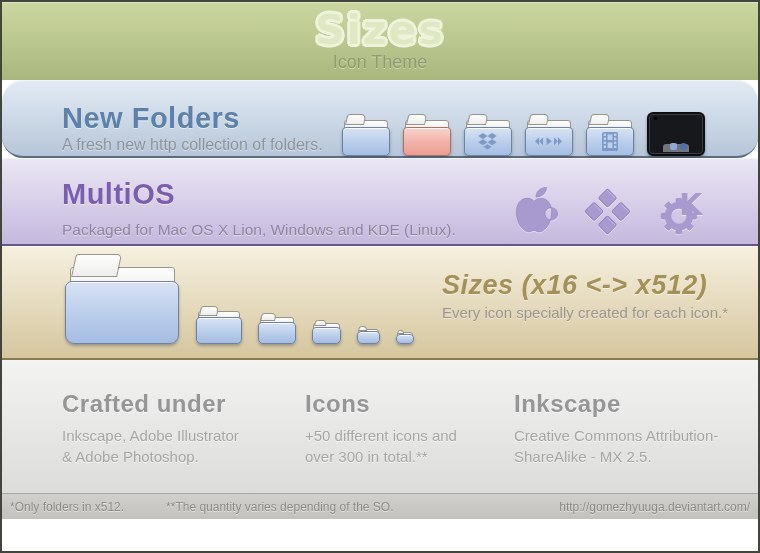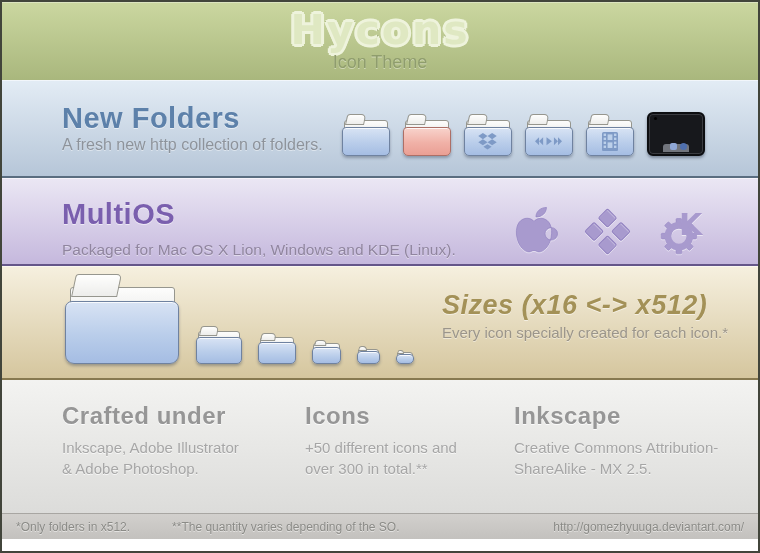--- a/index.html
+++ b/index.html
@@ -15,21 +15,21 @@
           text-shadow:-3px 0 0 #eef3dc, 3px 0 0 #eef3dc, 0 -3px 0 #eef3dc, 0 3px 0 #eef3dc,
                       -2px -2px 0 #eef3dc, 2px -2px 0 #eef3dc, -2px 2px 0 #eef3dc, 2px 2px 0 #eef3dc; }
   .logo-sub { font-size:18px; color:#8f9d6d; margin-top:-2px; text-shadow:0 1px 0 rgba(255,255,255,.4); }
 
   
   .band { position:relative; box-shadow:inset 0 1px 0 rgba(255,255,255,.55); }
   .band h2 { position:absolute; left:60px; font-weight:bold; letter-spacing:.5px;
              text-shadow:0 1px 0 rgba(255,255,255,.55); }
   .band .sub { position:absolute; left:60px; text-shadow:0 1px 0 rgba(255,255,255,.45); }
 
-  .nf { height:98px; background:linear-gradient(#e3ecf5,#b6c6d8); border-bottom:2px solid #5a6d80; }
+  .nf { height:78px; background:linear-gradient(#e3ecf5,#b6c6d8); border-bottom:2px solid #5a6d80;border-radius:21px; }
   .nf h2 { top:22px; font-size:29px; color:#5d81aa; }
   .nf .sub { top:56px; font-size:16px; color:#8d939b; }
 
   .mo { height:88px; background:linear-gradient(#ebe7f4,#c5b8dd); border-bottom:2px solid #655689; }
   .mo h2 { top:20px; font-size:29px; color:#7a5fae; }
   .mo .sub { top:63px; font-size:15.5px; color:#90859f; }
 
   .sz { height:114px; background:linear-gradient(#f6f0df,#d5c69e); border-bottom:2px solid #877950; }
   .sz h2 { left:440px; top:24px; font-size:27px; color:#a39157;font-style:italic; }
   .sz .sub { left:440px; top:58px; font-size:15px; color:#9b958a; }
@@ -81,40 +81,40 @@
   .f128 { width:116px; height:90px; }
   .f48 { width:46px; height:38px; }
   .f40 { width:38px; height:31px; }
   .f32 { width:29px; height:24px; }
   .f24 { width:23px; height:18px; }
   .f16 { width:18px; height:14px; }
   .f128 .front { border-radius:7px 7px 9px 9px; }
   .small .tab { border-width:1px; }
 
   
-  .info { height:133px; background:linear-gradient(#f3f3f1,#dcdcda); display:flex; padding:22px 0 0 60px; }
+  .info { height:133px; background:linear-gradient(#f3f3f1,#dcdcda); display:flex; padding:30px 0 0 60px; }
   .col1 { width:243px; } .col2 { width:209px; } .col3 { flex:1; }
   .info h3 { font-size:24px; font-weight:bold; color:#969696; letter-spacing:.5px;
              text-shadow:0 1px 0 rgba(255,255,255,.8); }
   .info p { margin-top:7px; font-size:15px; line-height:21px; color:#a6a6a6; white-space:pre-line;
             text-shadow:0 1px 0 rgba(255,255,255,.7); }
 
   
   .footer { height:26px; background:linear-gradient(#d2d0cd,#c3c1be); border-top:1px solid #a8a6a2;
-            display:flex; align-items:center; justify-content:space-between; padding:0 14px;
+            display:flex; align-items:center; justify-content:space-between; padding:0 8px;
             font-size:12px; color:#8b8b87; text-shadow:0 1px 0 rgba(255,255,255,.5); }
   .footer .notes { display:flex; gap:42px; }
 </style>
 </head>
 <body>
 
 <div class="page">
 
   <div class="header">
-    <div class="logo">Hycons</div>
+    <div class="logo">Sizes</div>
     <div class="logo-sub">Icon Theme</div>
   </div>
 
   <div class="band nf">
     <h2>New Folders</h2>
     <div class="sub">A fresh new http collection of folders.</div>
 
     <div class="nf-icons">
       <div class="folder">
         <span class="back"></span>

